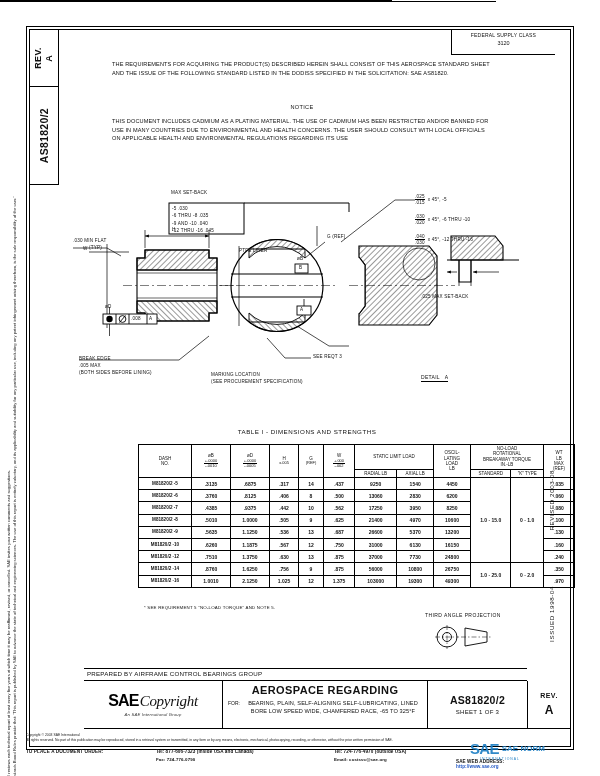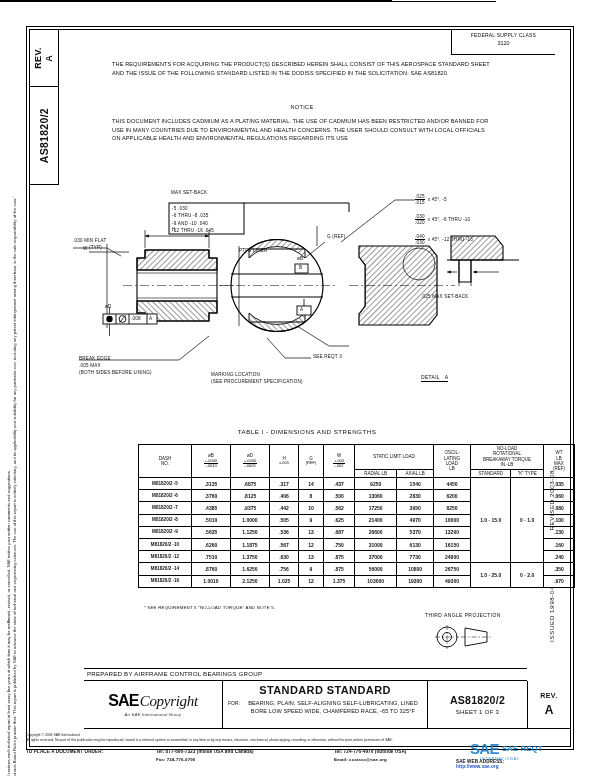--- a/index.html
+++ b/index.html
@@ -695,21 +695,21 @@
 
   <div class="bx" id="title-block">
     <div id="tb-logo">
       <div class="sae-logo-wrap">
         <span class="sae-mark">SAE</span>
         <span class="sae-aero">Copyright</span>
       </div>
       <div class="sae-sub">An SAE International Group</div>
     </div>
     <div id="tb-mid">
-      <div id="as-title">STANDARD STANDARD</div>
+      <div id="as-title">AEROSPACE REGARDING</div>
       <div id="as-desc-wrap">
         <div id="as-desc-for">FOR:</div>
         <div id="as-desc">BEARING, PLAIN, SELF-ALIGNING  SELF-LUBRICATING, LINED BORE LOW SPEED WIDE, CHAMFERED RACE, -65 TO 325°F</div>
       </div>
     </div>
     <div id="tb-right">
       <div id="as-num">AS81820/2</div>
       <div id="as-sheet">SHEET 1 OF 3</div>
     </div>
   </div>
@@ -735,17 +735,17 @@
       <span class="sub">Email:  custsvc@sae.org</span>
     </div>
     <div class="cell" style="left:430px; top:10px;">
       <span>SAE WEB ADDRESS:</span>
       <span id="sae-web-link">http://www.sae.org</span>
     </div>
   </div>
 
   <div class="abs" id="watermark">
     <span id="wm-mark">SAE</span>
-    <span id="wm-text">SAE REQT</span>
+    <span id="wm-text">SAE NORM</span>
   </div>
   <div class="abs" id="wm-sub">INTERNATIONAL</div>
 
 </div>
 
 </body></html>

